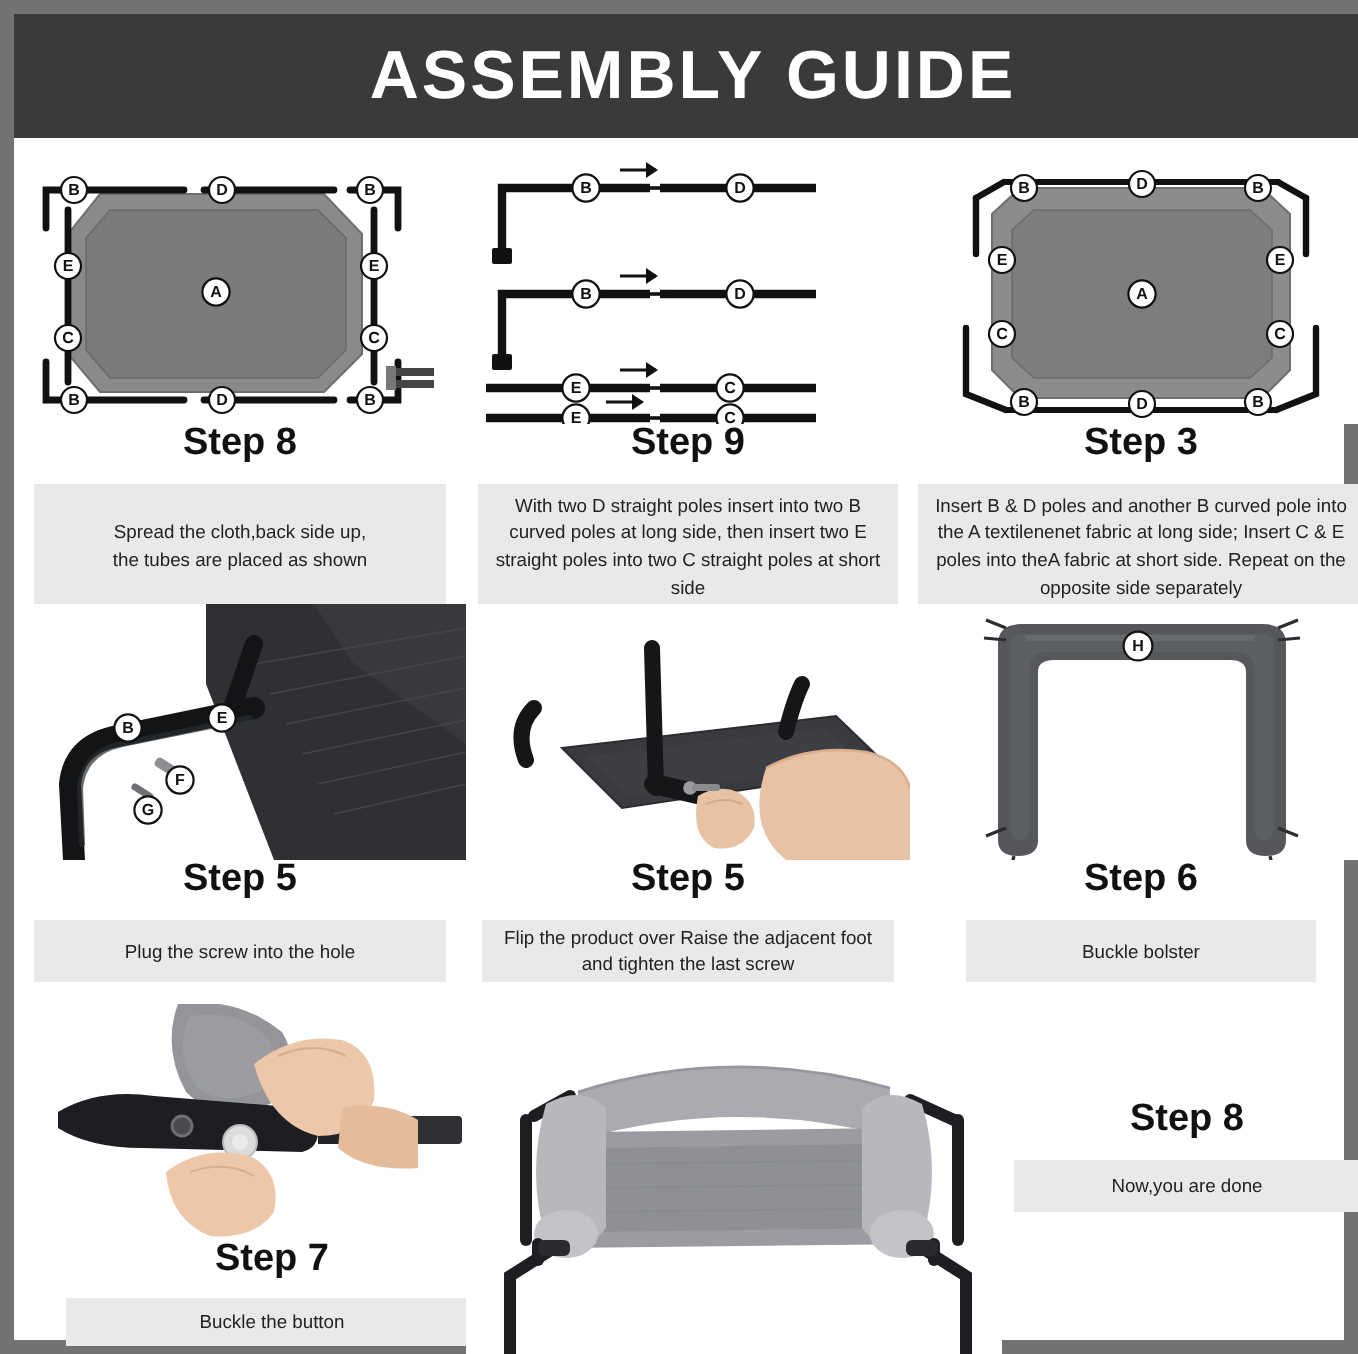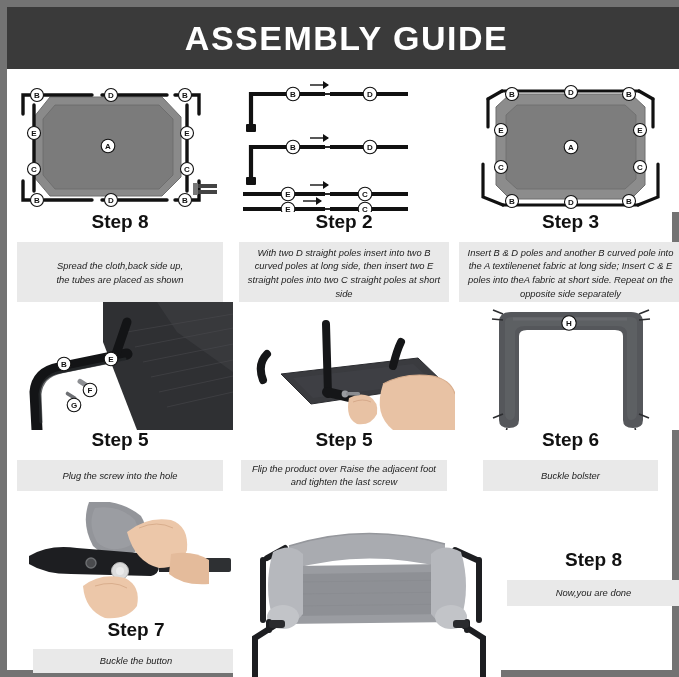--- a/index.html
+++ b/index.html
@@ -56,21 +56,20 @@
   .caption{
     background:#e9e9e9;
     color:#222222;
     font-size:9.4px;
     line-height:1.45;
     text-align:center;
     display:flex;align-items:center;justify-content:center;
     box-sizing:border-box;
     padding:5px 6px;
     font-family:"Liberation Sans", sans-serif;
-    font-style:italic;
   }
 
   
   svg{display:block;}
 
   
   .bub-c{fill:#ffffff;stroke:#111111;stroke-width:1.1;}
   .bub-t{fill:#111111;font-size:8px;font-family:"Liberation Sans",sans-serif;
          text-anchor:middle;dominant-baseline:central;font-weight:bold;}
 </style>
@@ -201,21 +200,21 @@
               <text class="bub-t" x="55" y="125">E</text>
             <circle class="bub-c" cx="132" cy="125" r="6.8"></circle>
               <text class="bub-t" x="132" y="125">C</text>
             <circle class="bub-c" cx="55" cy="140" r="6.8"></circle>
               <text class="bub-t" x="55" y="140">E</text>
             <circle class="bub-c" cx="132" cy="140" r="6.8"></circle>
               <text class="bub-t" x="132" y="140">C</text>
           </g>
         </svg>
       </div>
-      <div class="step-title">Step 2</div>
+      <div class="step-title">Step 9</div>
       <div class="caption" style="margin:9px 6px 0 6px;height:62px;">
         <span>With two D straight poles insert into two B curved poles at long side, then insert two E straight poles into two C straight poles at short side</span>
       </div>
     </div>
 
     <div class="cell" style="left:448px;top:0px;width:231px;height:233px;">
       <div class="figure" style="height:143px;">
         <svg width="231" height="143" viewBox="0 0 231 143">
 
           <g stroke="#111" fill="none" stroke-width="3.2" stroke-linecap="round">

